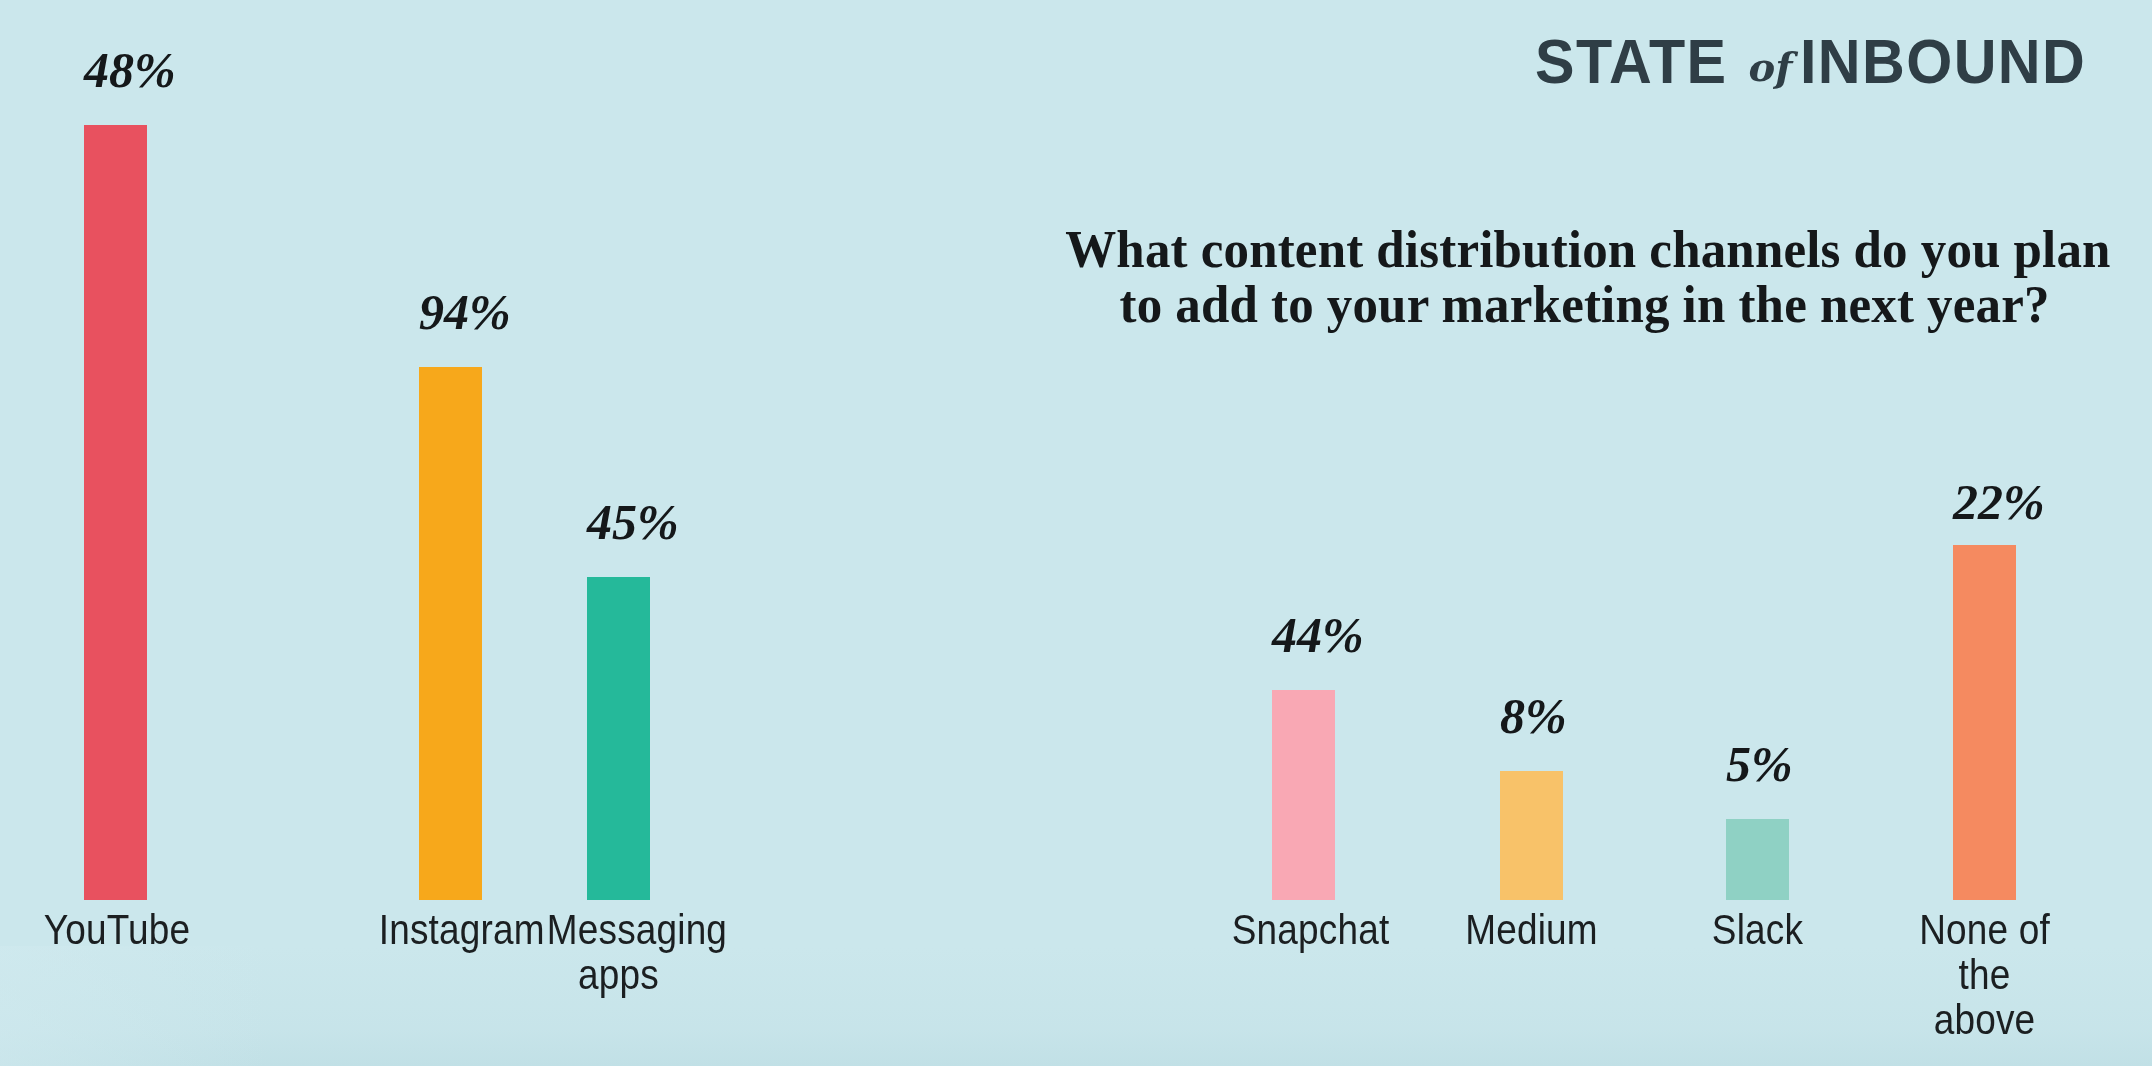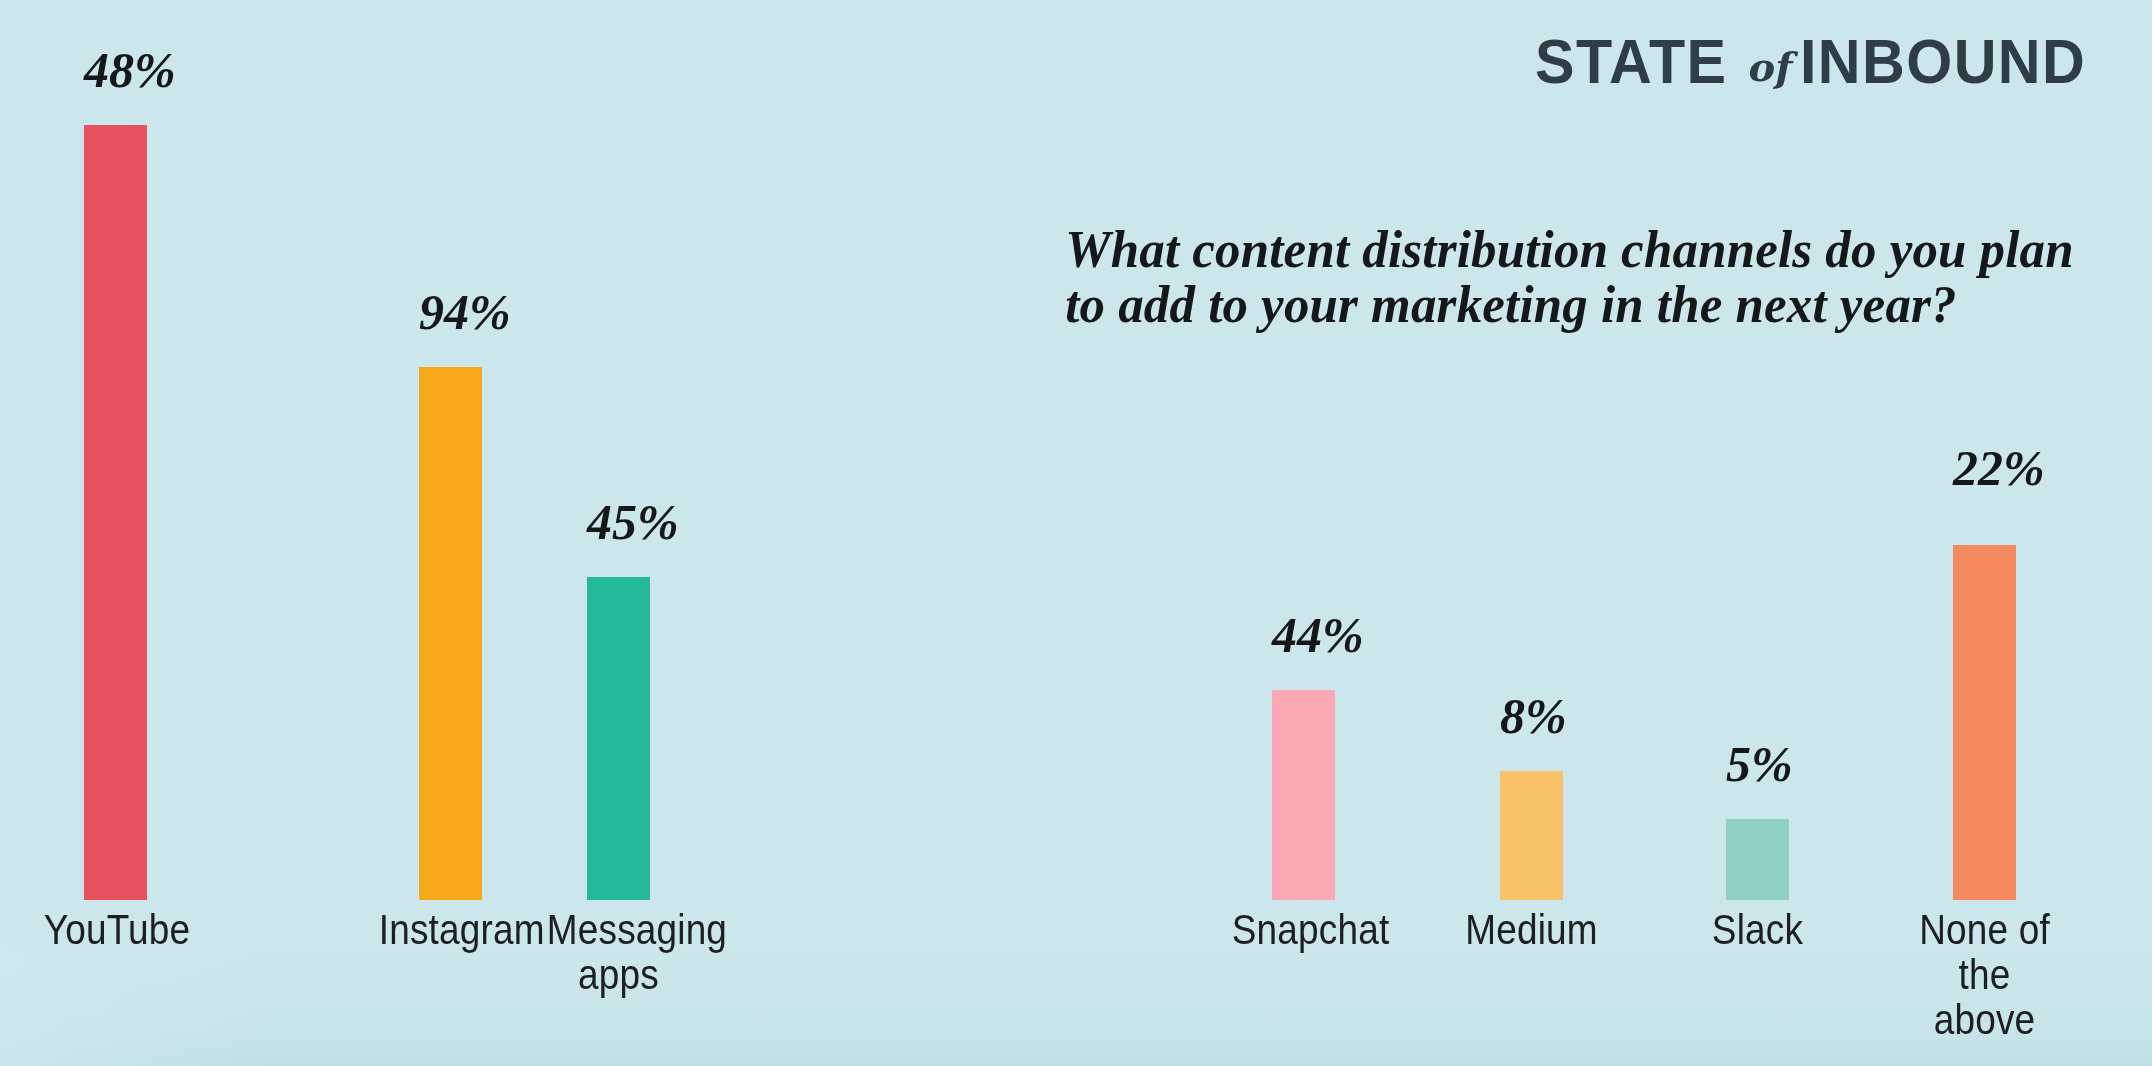--- a/index.html
+++ b/index.html
@@ -69,24 +69,23 @@
     position: relative;
     top: -2px;
   }
 
   
   #question {
     position: absolute;
     right: 48px;
     top: 222px;
     width: 1060px;
-    text-align: left;
+    text-align: center;
     color: #15181a;
     font-family: "Liberation Serif", "DejaVu Serif", serif;
-    font-style: italic;
     font-weight: bold;
     font-size: 52px;
     line-height: 1.06;
     letter-spacing: 0.2px;
   }
   #question .qline {
     display: block;
     white-space: nowrap;
     transform: scaleX(0.98);
     transform-origin: right center;
@@ -200,21 +199,21 @@
       </div>
       <div class="bar-group" style="left: 1726px;">
         <div class="bar" title="Slack 5%" style="height: 80.75px; background: rgb(143, 209, 196);"></div>
         <div class="bar-value" style="bottom: 110.75px;">5%</div>
         <div class="bar-label">
           <span style="display: block;">Slack</span>
         </div>
       </div>
       <div class="bar-group" style="left: 1953px;">
         <div class="bar" title="None of the above 22%" style="height: 355.3px; background: rgb(245, 138, 96);"></div>
-        <div class="bar-value" style="bottom: 407px; font-style: italic;">22%</div>
+        <div class="bar-value" style="bottom: 373px; font-style: italic;">22%</div>
         <div class="bar-label">
           <span style="display: block;">None of</span>
           <span style="display: block;">the above</span>
         </div>
       </div>
     </div>
 
 </div>
 
 </body></html>

